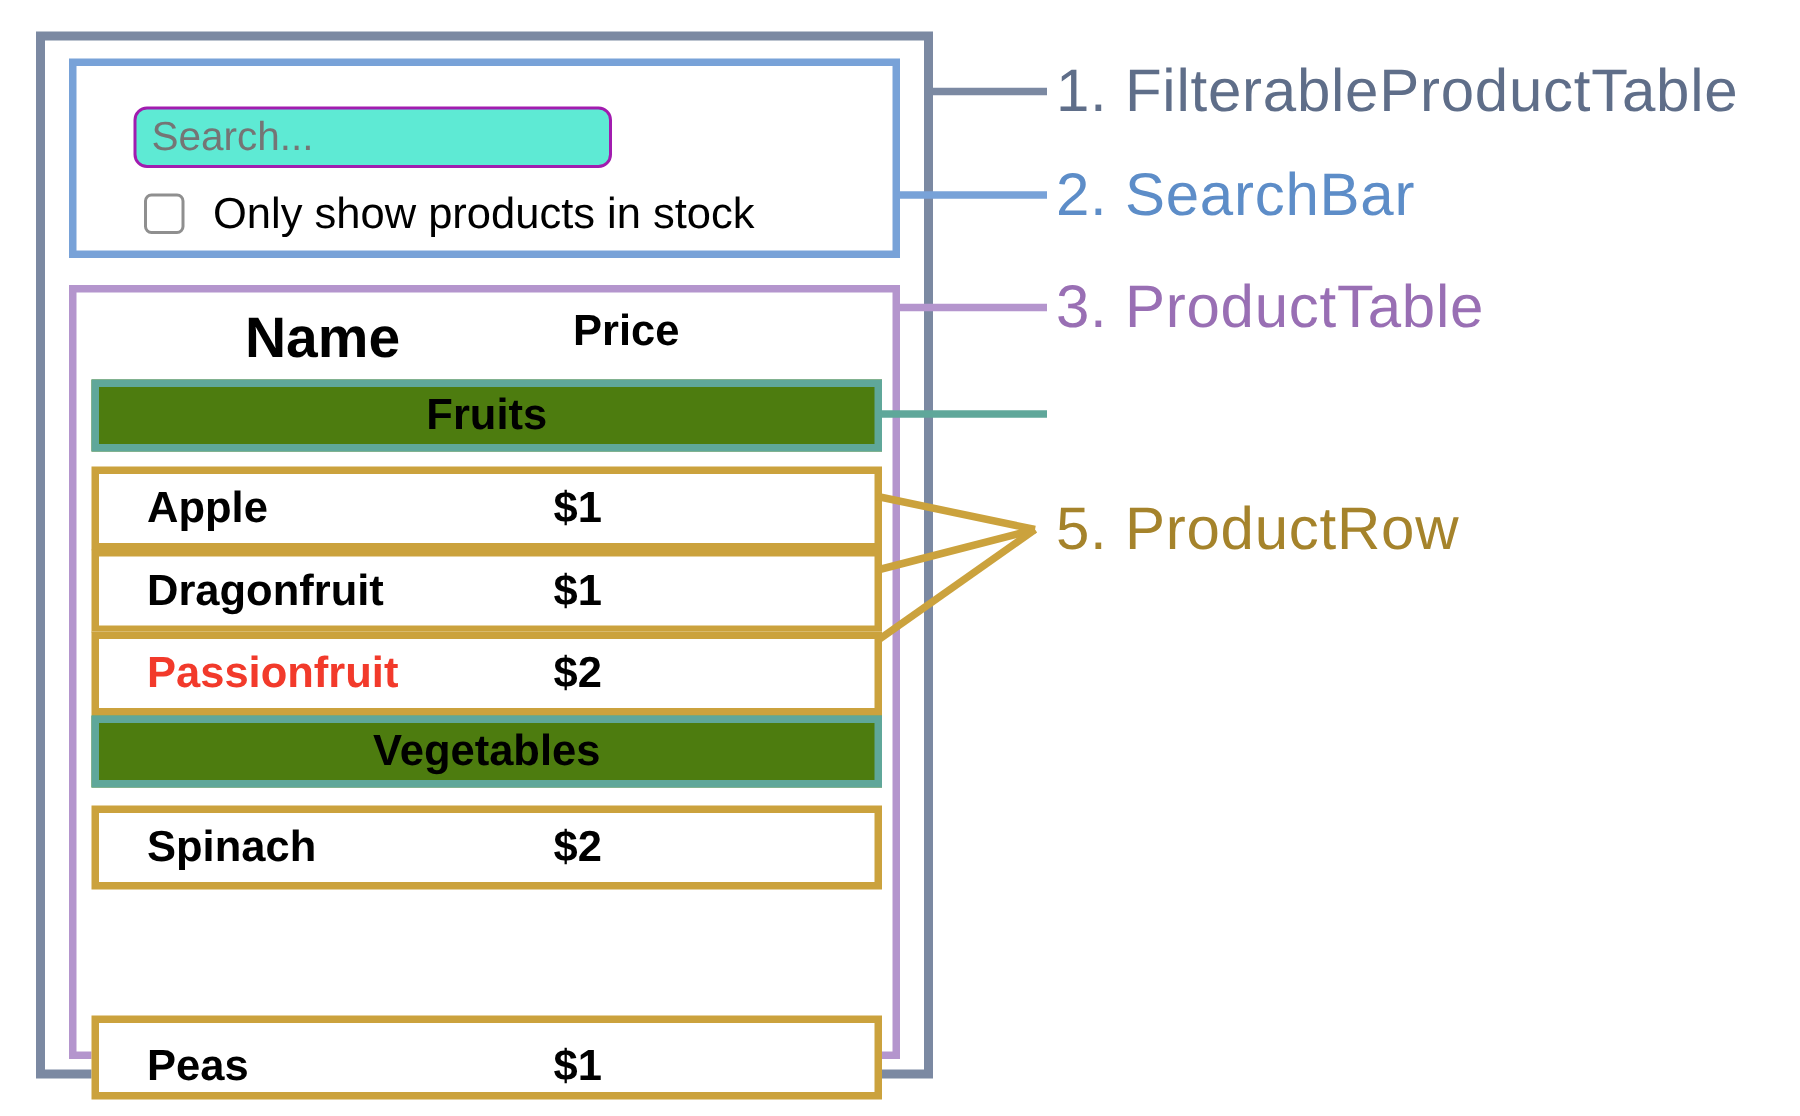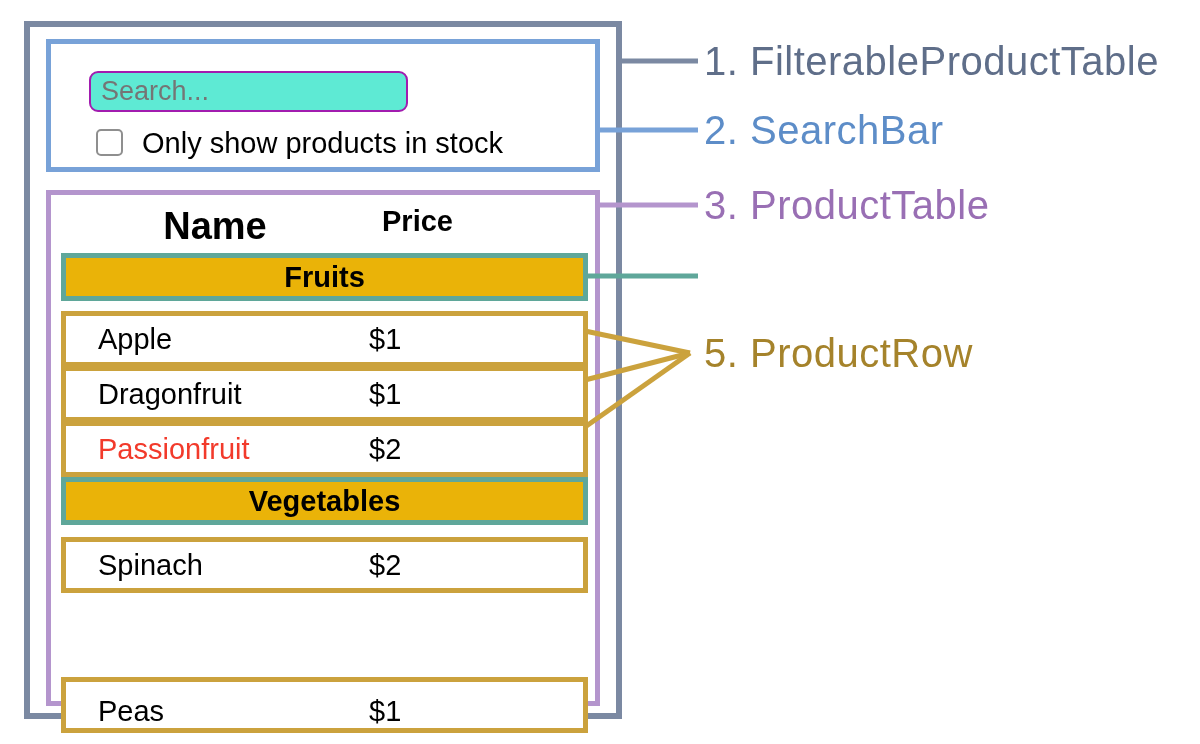--- a/index.html
+++ b/index.html
@@ -58,29 +58,29 @@
     position: absolute; left: 61px; top: 205px; width: 308px;
     text-align: center; font-size: 38px; font-weight: bold; color: #000000;
   }
   .col-header-price {
     position: absolute; left: 382px; top: 205px;
     font-size: 29px; font-weight: bold; color: #000000;
   }
   
   .category-row {
     position: absolute; left: 61px; width: 527px; height: 48px;
-    border: 5px solid #5fa79a; background: #eab308;
+    border: 5px solid #5fa79a; background: #4d7c0f;
     display: flex; align-items: center; justify-content: center;
     font-size: 29px; font-weight: bold; color: #000000;
   }
   .product-row {
     position: absolute; left: 61px; width: 527px; height: 56px;
     border: 5px solid #cba23d; background: #ffffff;
     display: flex; align-items: center;
-    font-size: 29px; color: #000000;
+    font-size: 29px; color: #000000; font-weight: bold;
   }
   .product-row .cell-name { width: 303px; padding-left: 32px; }
   .product-row .cell-name.oos { color: #f23a2b; }
   .cat-fruits      { top: 253px; }
   .row-apple       { top: 311px; }
   .row-dragonfruit { top: 366px; }
   .row-passion     { top: 421px; }
   .cat-vegetables  { top: 477px; }
   .row-spinach     { top: 537px; align-items: center; }
   .row-pumpkin     { top: 592px; }

